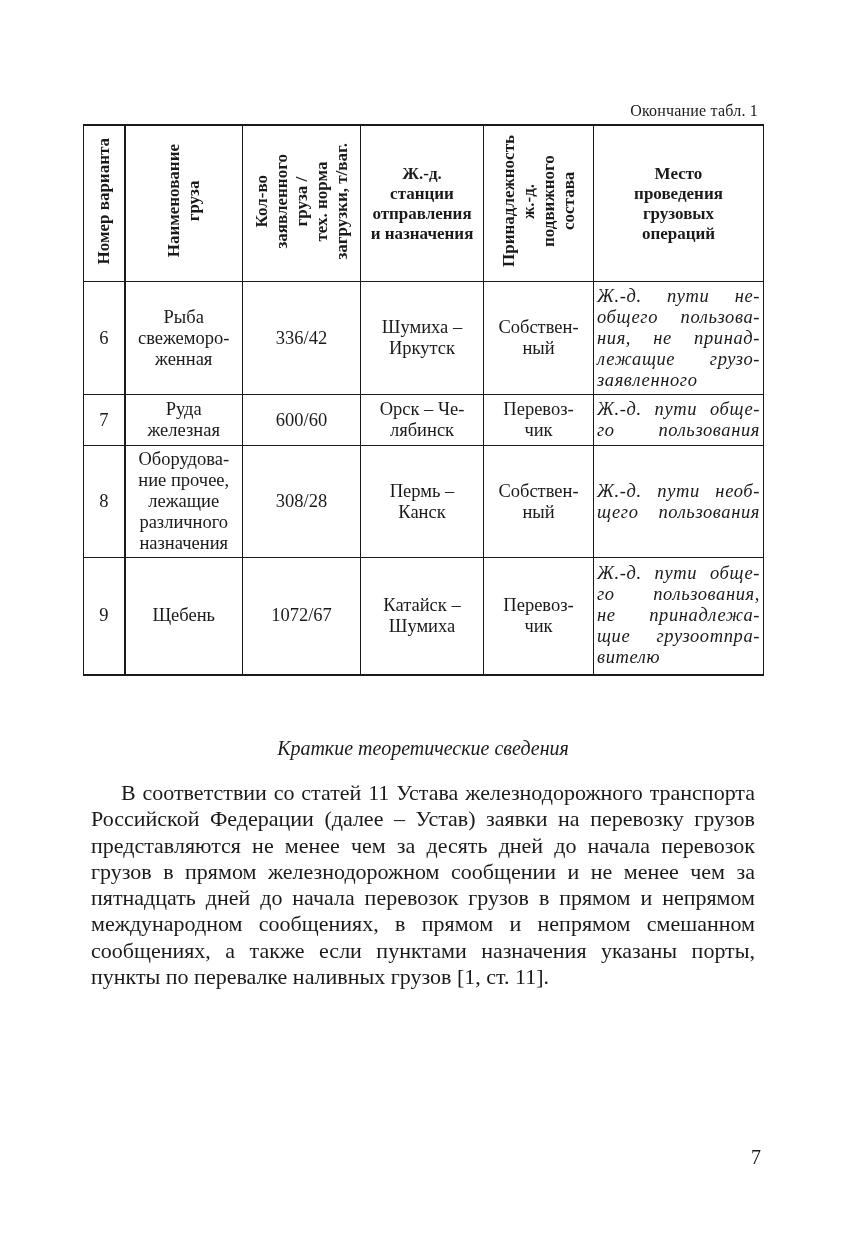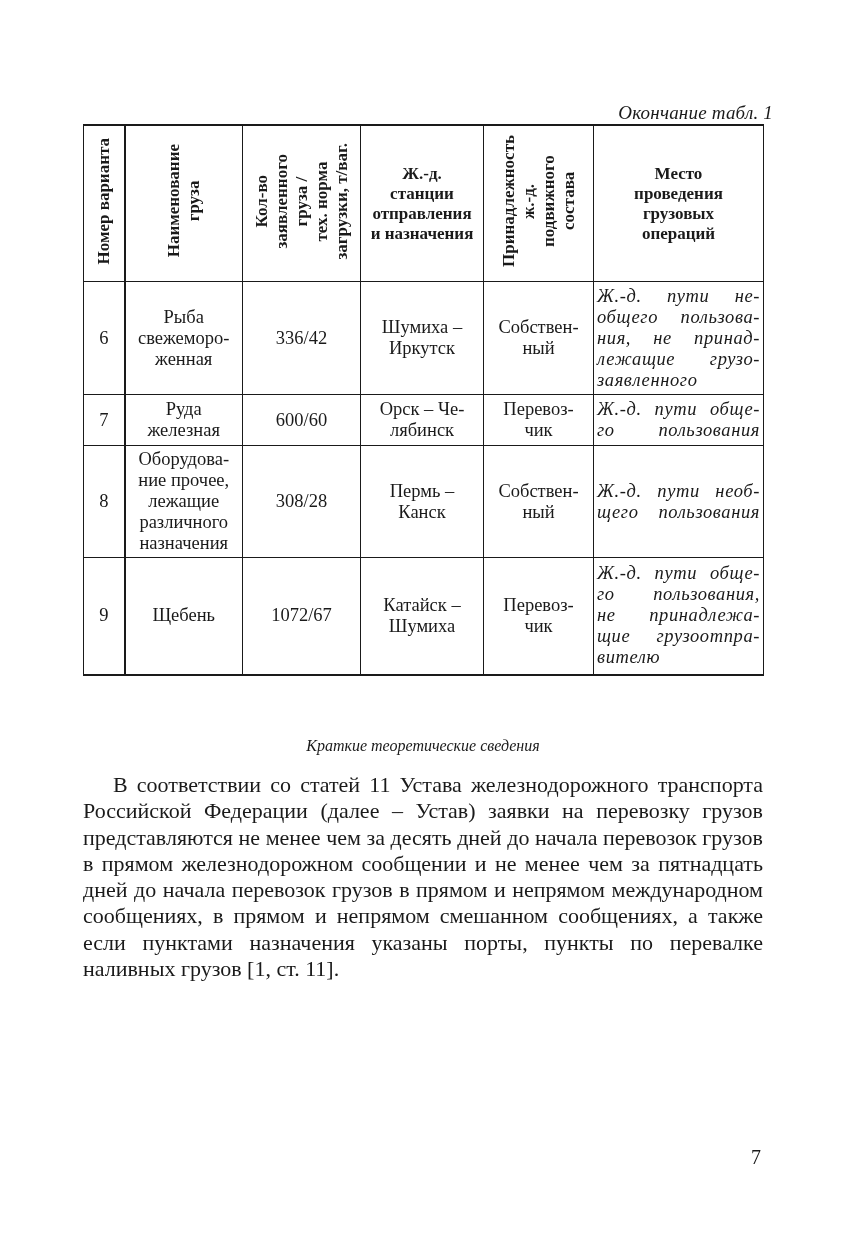--- a/index.html
+++ b/index.html
@@ -10,24 +10,23 @@
     body {
       width: 857px;
       height: 1241px;
       position: relative;
       overflow: hidden;
       font-family: "Liberation Serif", "DejaVu Serif", serif;
       color: #1a1a1a;
     }
     .caption {
       position: absolute;
-      right: 84px;
+      right: 99px;
       top: 102px;
-      font-style: italic;
-      font-size: 19px;
+      font-size: 16px;
       letter-spacing: 0.2px;
     }
     table.data {
       position: absolute;
       left: 83px;
       top: 124px;
       width: 680px;
       border-collapse: collapse;
       table-layout: fixed;
       font-size: 18.5px;
@@ -65,31 +64,31 @@
     }
     td.place span { display: block; white-space: nowrap; text-align: justify; text-align-last: justify; }
     td .ml { white-space: pre-line; display: inline-block; }
     .section-title {
       position: absolute;
       left: 83px;
       width: 680px;
       top: 737px;
       text-align: center;
       font-style: italic;
-      font-size: 16px;
+      font-size: 20px;
     }
     .body-text {
       position: absolute;
       left: 83px;
       width: 680px;
       font-size: 22px;
       line-height: 26.3px;
     }
     .body-text p {
-      margin: 0;
+      margin: 8px;
       text-indent: 30px;
       text-align: justify;
     }
     .page-number {
       position: absolute;
       right: 96px;
       top: 1146px;
       font-size: 20px;
     }
   </style>

